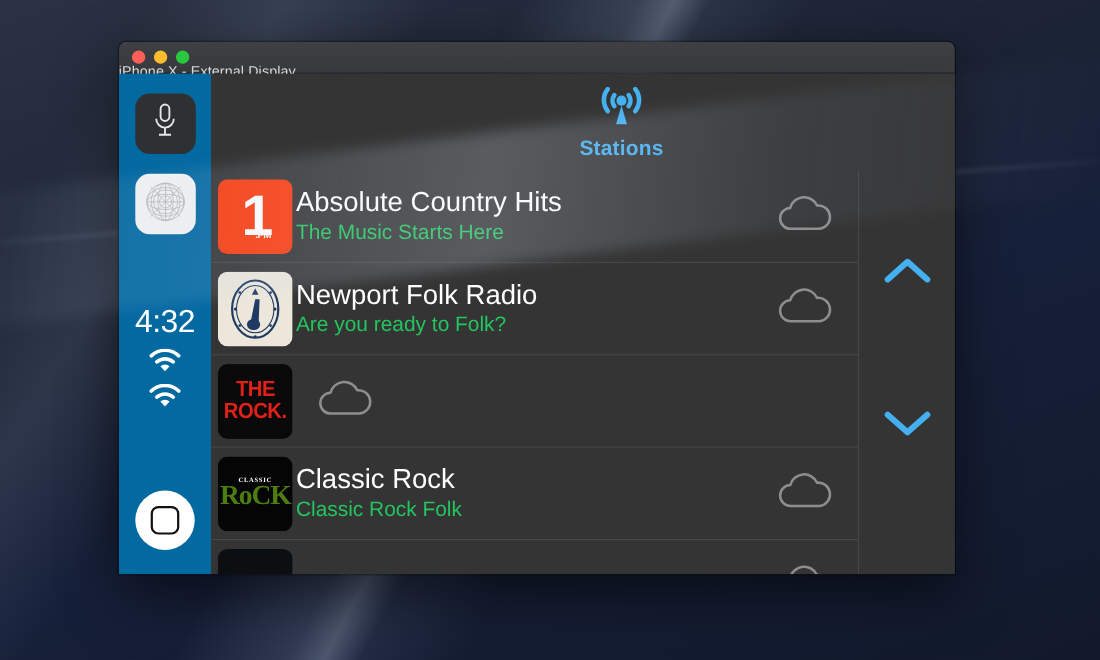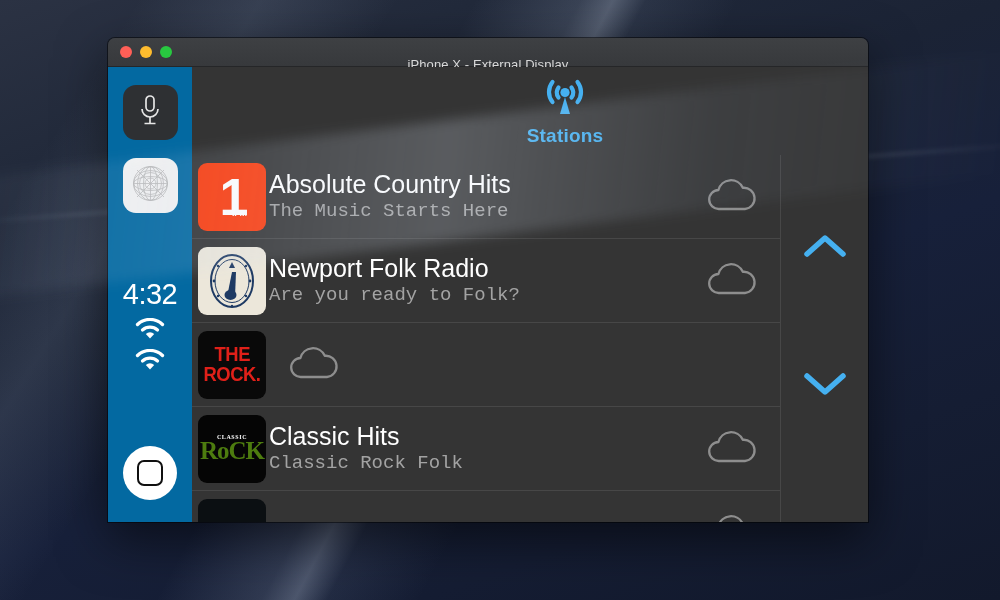--- a/index.html
+++ b/index.html
@@ -74,21 +74,21 @@
     width: 12px; height: 12px;
     border-radius: 50%;
     display: block;
   }
   .light.red    { background: #ff5f57; }
   .light.yellow { background: #febc2e; }
   .light.green  { background: #28c840; }
   #window-title {
     position: absolute;
     left: 0; right: 0;
-    text-align: center;
+    text-align: left;
     font-size: 13px;
     color: #d8d8d8;
     letter-spacing: 0.1px;
     pointer-events: none;
     margin-top: 24px;
   }
 
   
   #screen {
     flex: 1 1 auto;
@@ -209,26 +209,25 @@
     flex-direction: column;
     justify-content: center;
   }
   .row-title {
     color: #ffffff;
     font-size: 25px;
     line-height: 1.12;
     white-space: nowrap;
   }
   .row-sub {
-    color: #a3a3a3;
+    color: #22c55e;
     font-size: 19px;
     line-height: 1.25;
     margin-top: 2px;
     white-space: nowrap;
-    font-family: Liberation Mono, monospace;
   }
   .cloud-cell {
     flex: 0 0 96px;
     display: flex;
     align-items: center;
     justify-content: center;
   }
 
   
   #scroll-col {
@@ -481,21 +480,21 @@
             </div>
 
             <div class="station-row">
               <div class="art">
                 <div class="classicrock">
                   <span class="small">CLASSIC</span>
                   <span class="big">RoCK</span>
                 </div>
               </div>
               <div class="row-text">
-                <div class="row-title">Classic Hits</div>
+                <div class="row-title">Classic Rock</div>
                 <div class="row-sub">Classic Rock Folk</div>
               </div>
               <div class="cloud-cell">
                 <span>
                   <svg width="54" height="38" viewBox="0 0 54 38">
                     <path d="M14 33 a9.5 9.5 0 0 1 -0.6 -19 a13 13 0 0 1 24.4 -2.2 a10.5 10.5 0 0 1 2.2 21.2 z" fill="none" stroke="#8e8e8e" stroke-width="2.3" stroke-linejoin="round"></path>
                   </svg>
                 </span>
               </div>
             </div>

